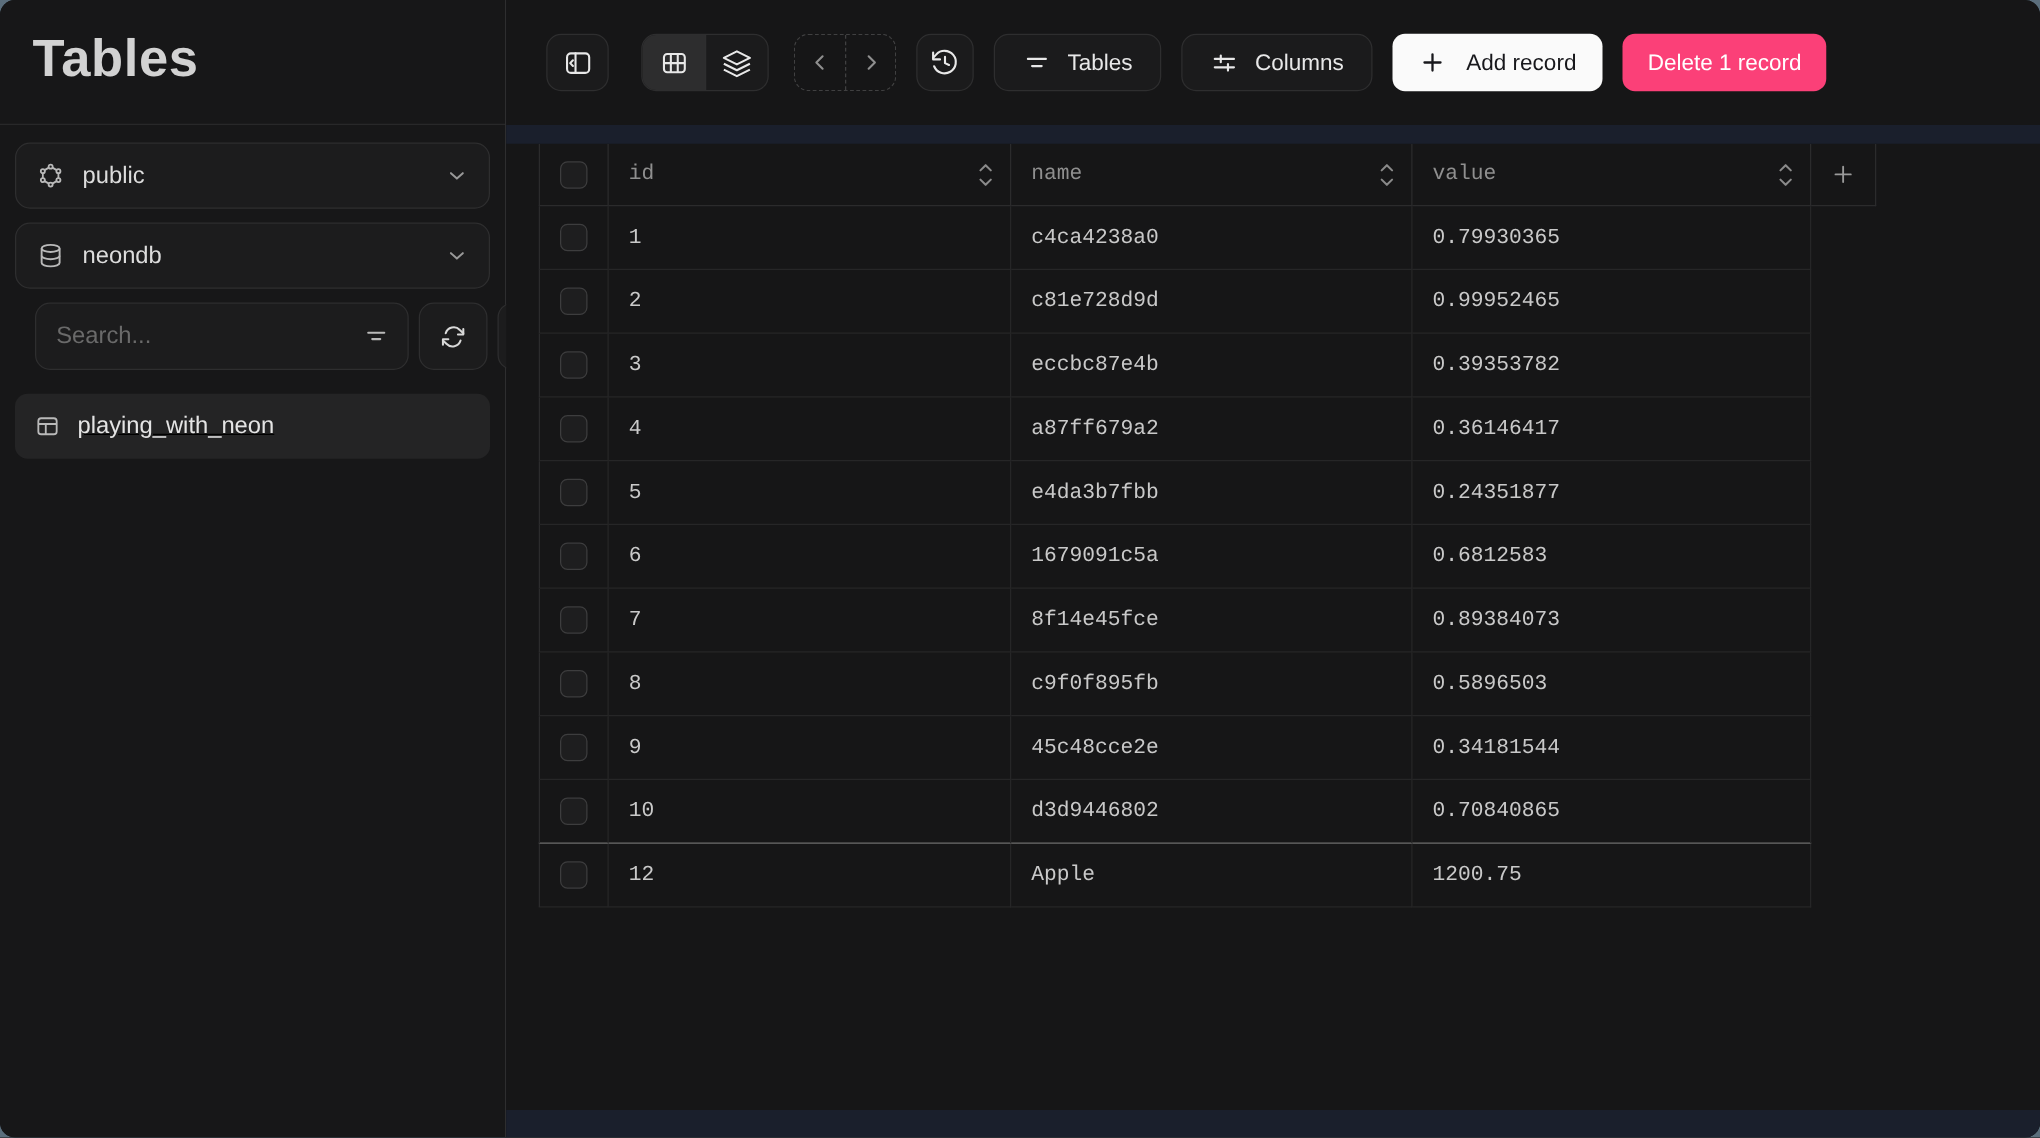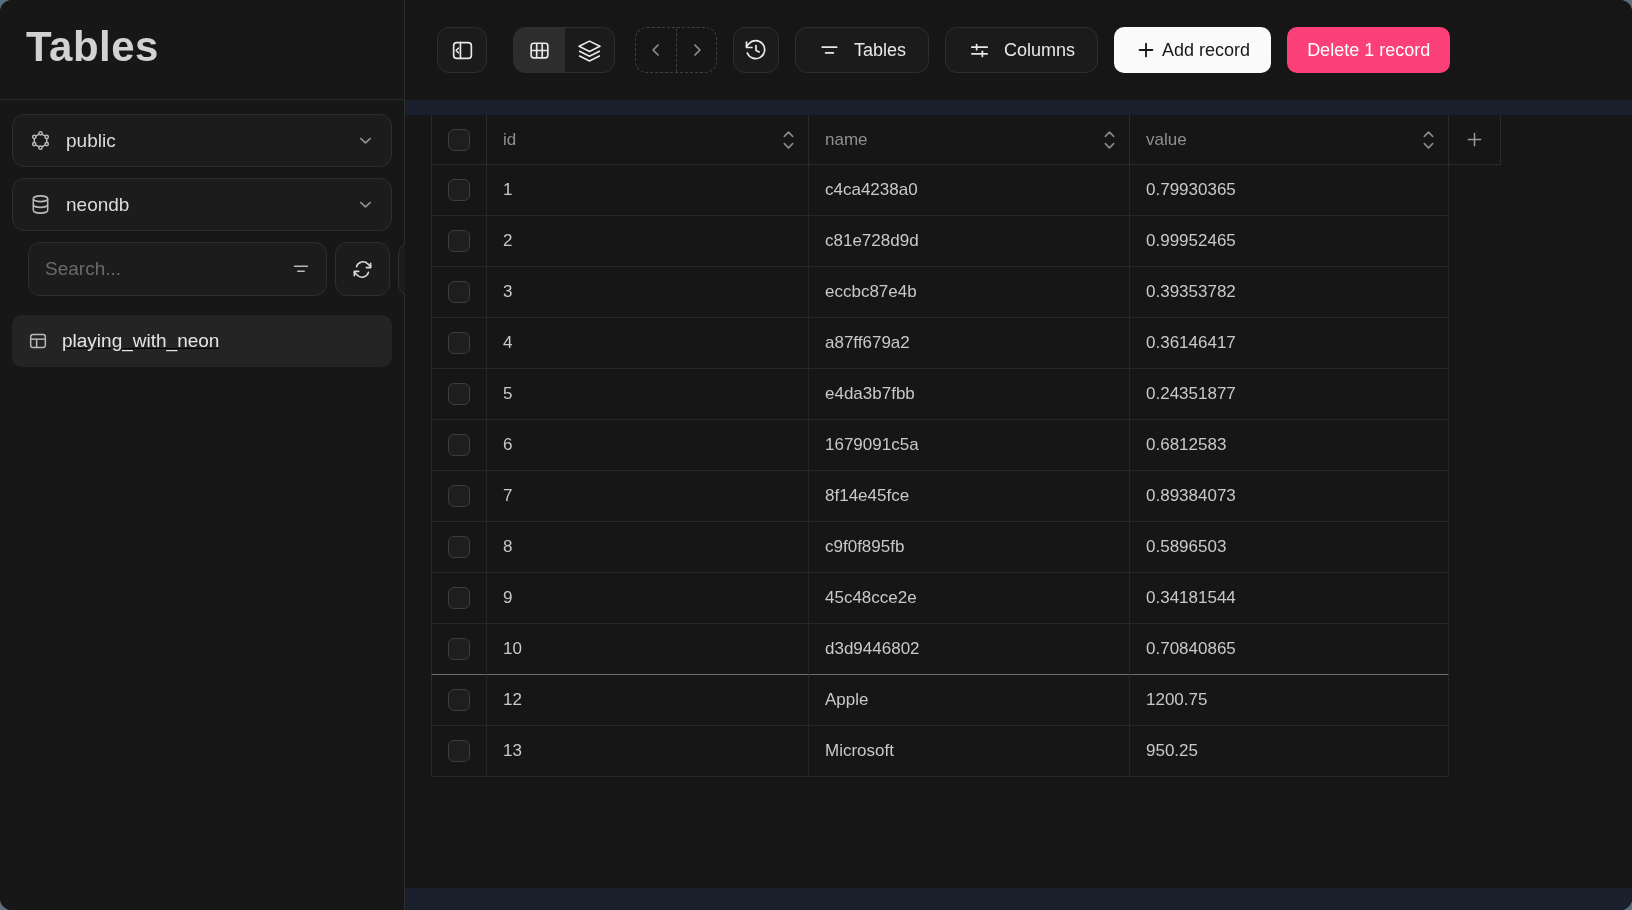--- a/index.html
+++ b/index.html
@@ -94,39 +94,39 @@
   }
   .nav-group .nav {
     width:40px; display:flex; align-items:center; justify-content:center;
     color:#8f8f8f; cursor:pointer;
   }
   .nav-group .nav + .nav { border-left:1px dashed #404041; }
   .tb-label-btn { padding:0 22px; gap:13px; font-size:18px; }
   .btn-light {
     height:46px; border-radius:10px; background:#fafafa; color:#18181c;
     display:flex; align-items:center; justify-content:center;
-    padding:10px 21px; gap:5px; font-size:18px; font-weight:500;
+    padding:10px 21px; gap:16px; font-size:18px; font-weight:500;
     border:none; cursor:pointer;
   }
   .btn-danger {
     height:46px; border-radius:10px; color:#ffffff;
     display:flex; align-items:center; justify-content:flex-end;
     padding:0 20px; font-size:18px; font-weight:500;
     border:none; cursor:pointer;
   }
   .strip { flex:0 0 auto; width:100%; }
   .strip.top { height:15px; }
   .strip.bottom { height:22px; margin-top:auto; }
 
   .content { flex:1 1 auto; overflow:hidden; }
 
   
   table.grid {
     border-collapse:separate; border-spacing:0; margin-left:10px;
-    font-family:Liberation Sans, sans-serif; table-layout:fixed;padding-left:16px;
+    font-family:Liberation Mono, monospace; table-layout:fixed;padding-left:16px;
   }
   .grid th, .grid td { padding:0; }
   .grid th {
     height:50px; border-bottom:1px solid #2b2b2c; border-right:1px solid #2b2b2c;
     font-weight:400; font-size:17px; color:#8f8f8f; text-align:left;
   }
   .grid th .h-inner {
     display:flex; align-items:center; padding:0 12px 0 16px; gap:8px;
   }
   .grid th .h-label { flex:1; }
@@ -493,29 +493,20 @@
             </tr>
             <tr class="">
               <td class="cb-col">
                 <div class="checkbox"></div>
               </td>
               <td class="">12</td>
               <td class="">Apple</td>
               <td class="">1200.75</td>
               <td class="filler"></td>
             </tr>
-            <tr class="">
-              <td class="cb-col">
-                <div class="checkbox"></div>
-              </td>
-              <td class="">13</td>
-              <td class="">Microsoft</td>
-              <td class="">950.25</td>
-              <td class="filler"></td>
-            </tr>
           </tbody>
       </table>
     </div>
 
     <div class="strip bottom" style="background: rgb(26, 31, 44);"></div>
 
   </main>
 </div>
 
 </body></html>

